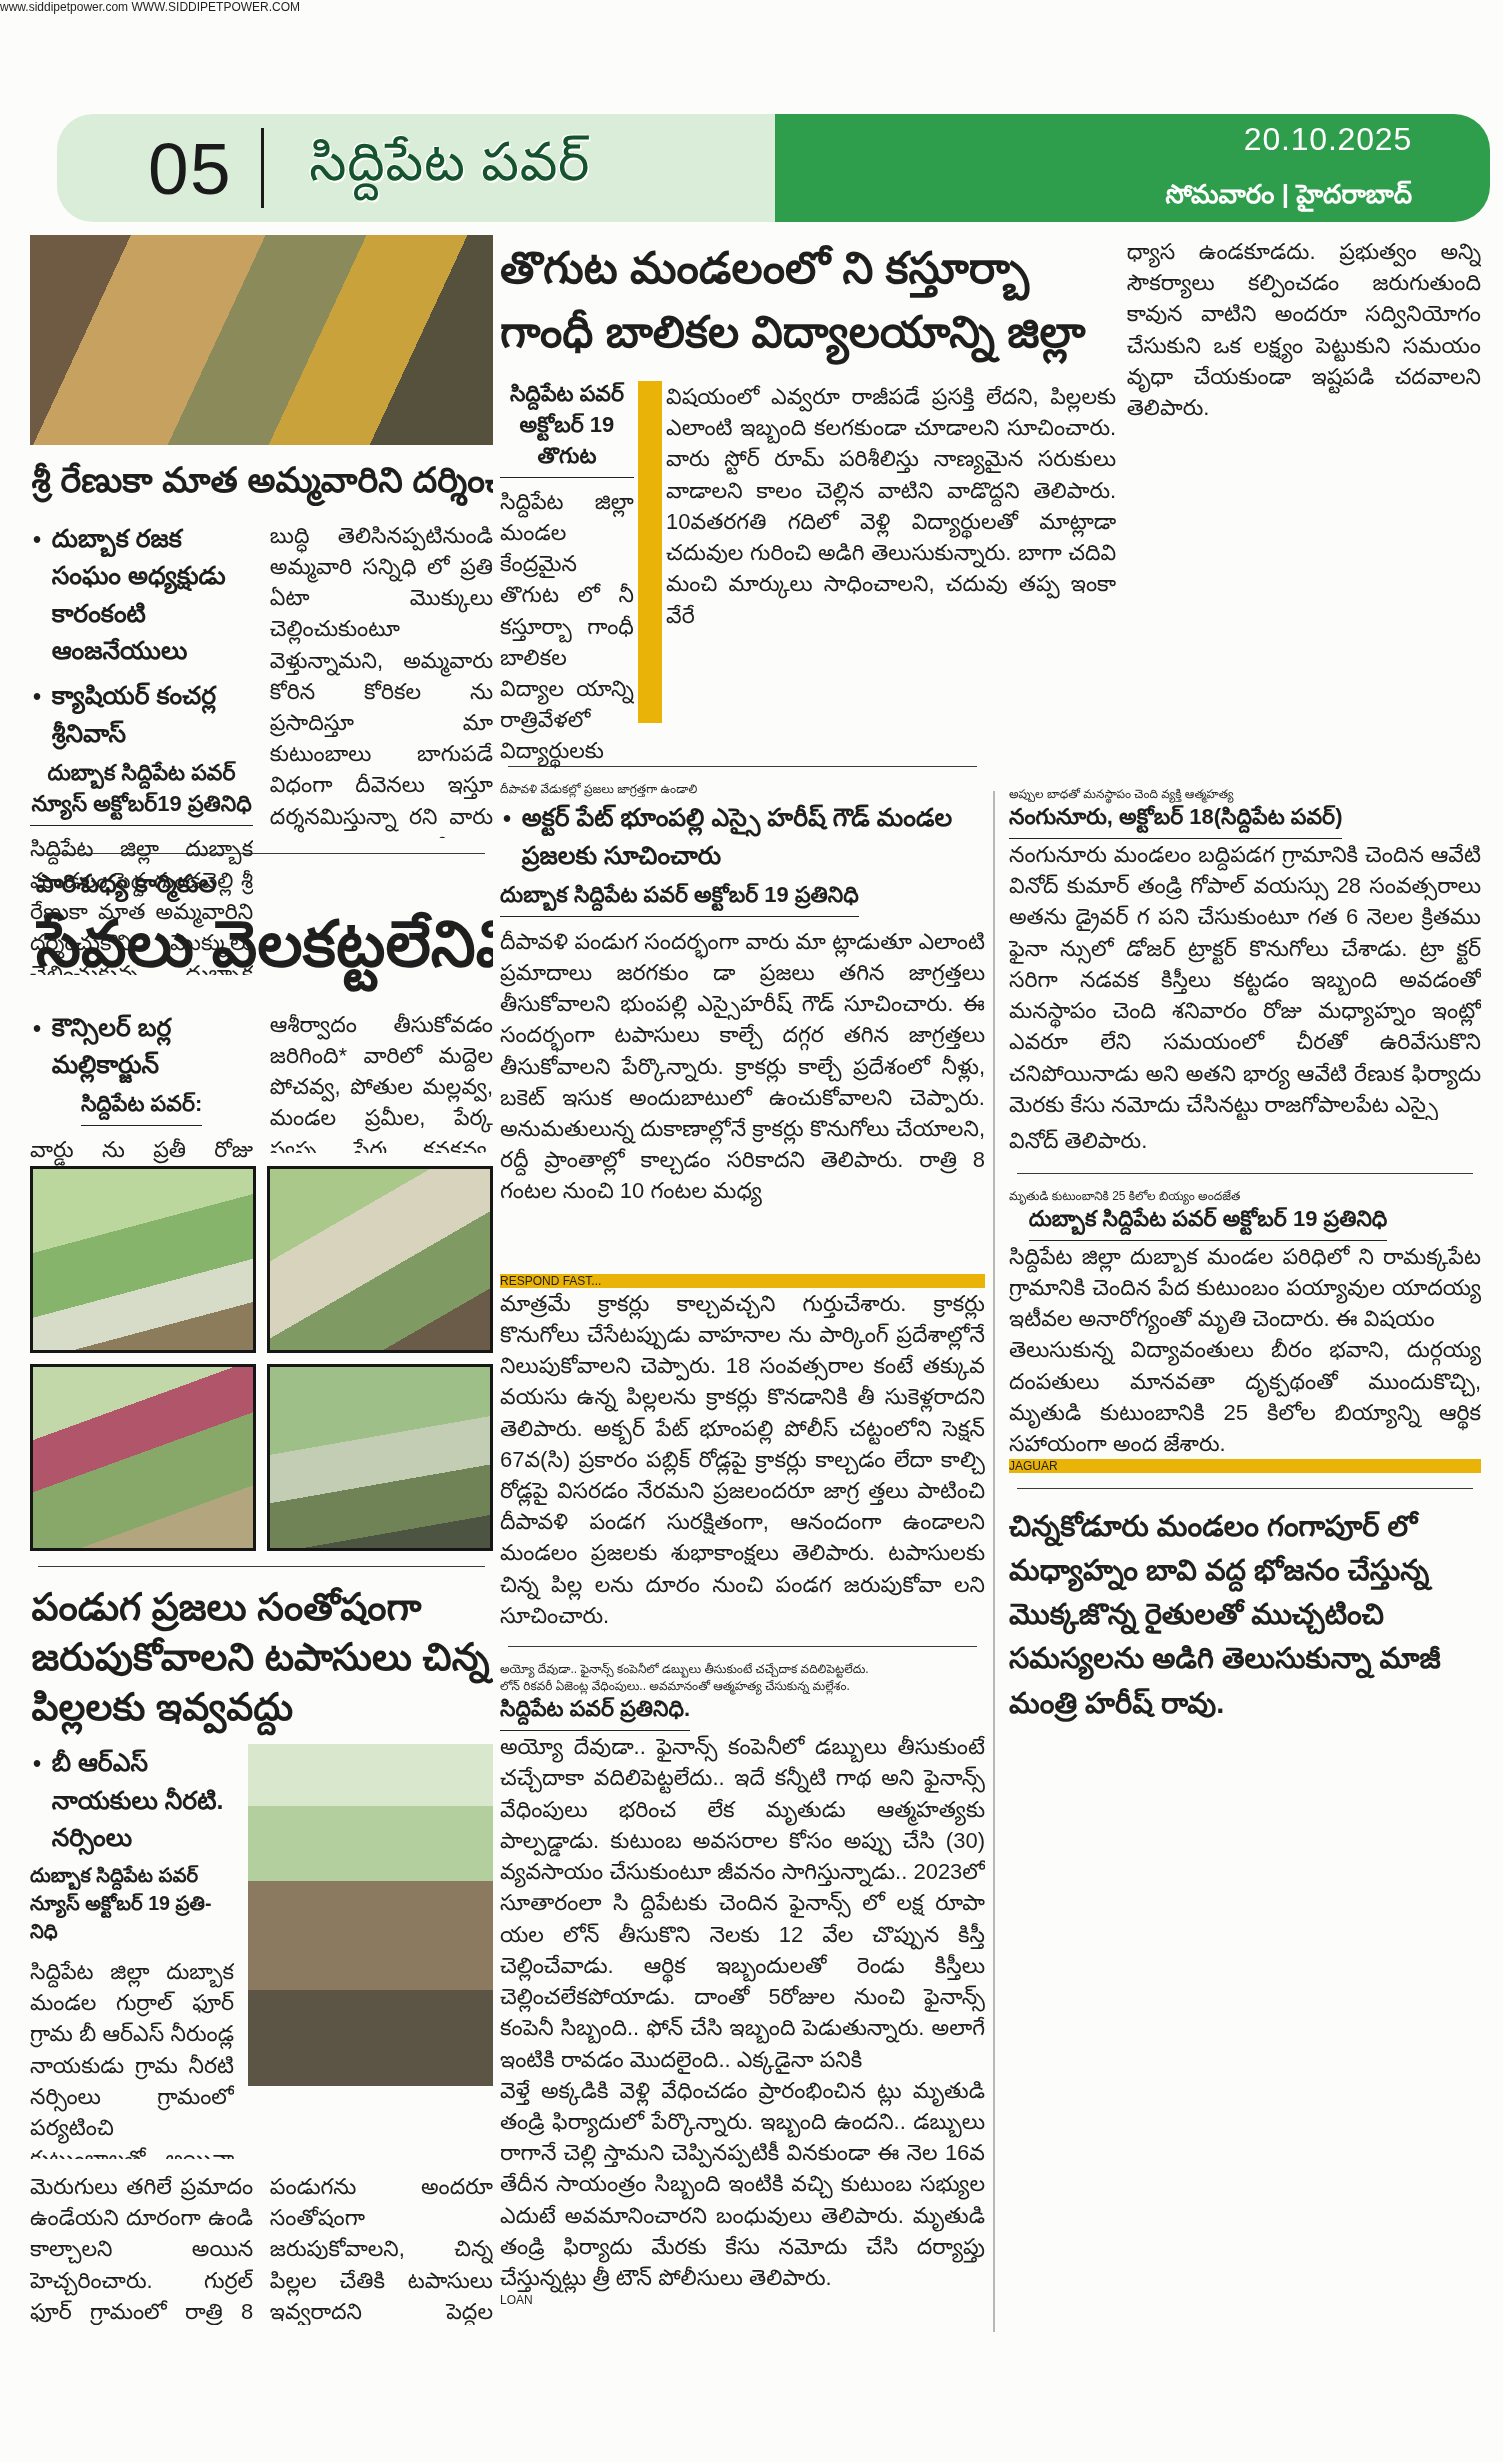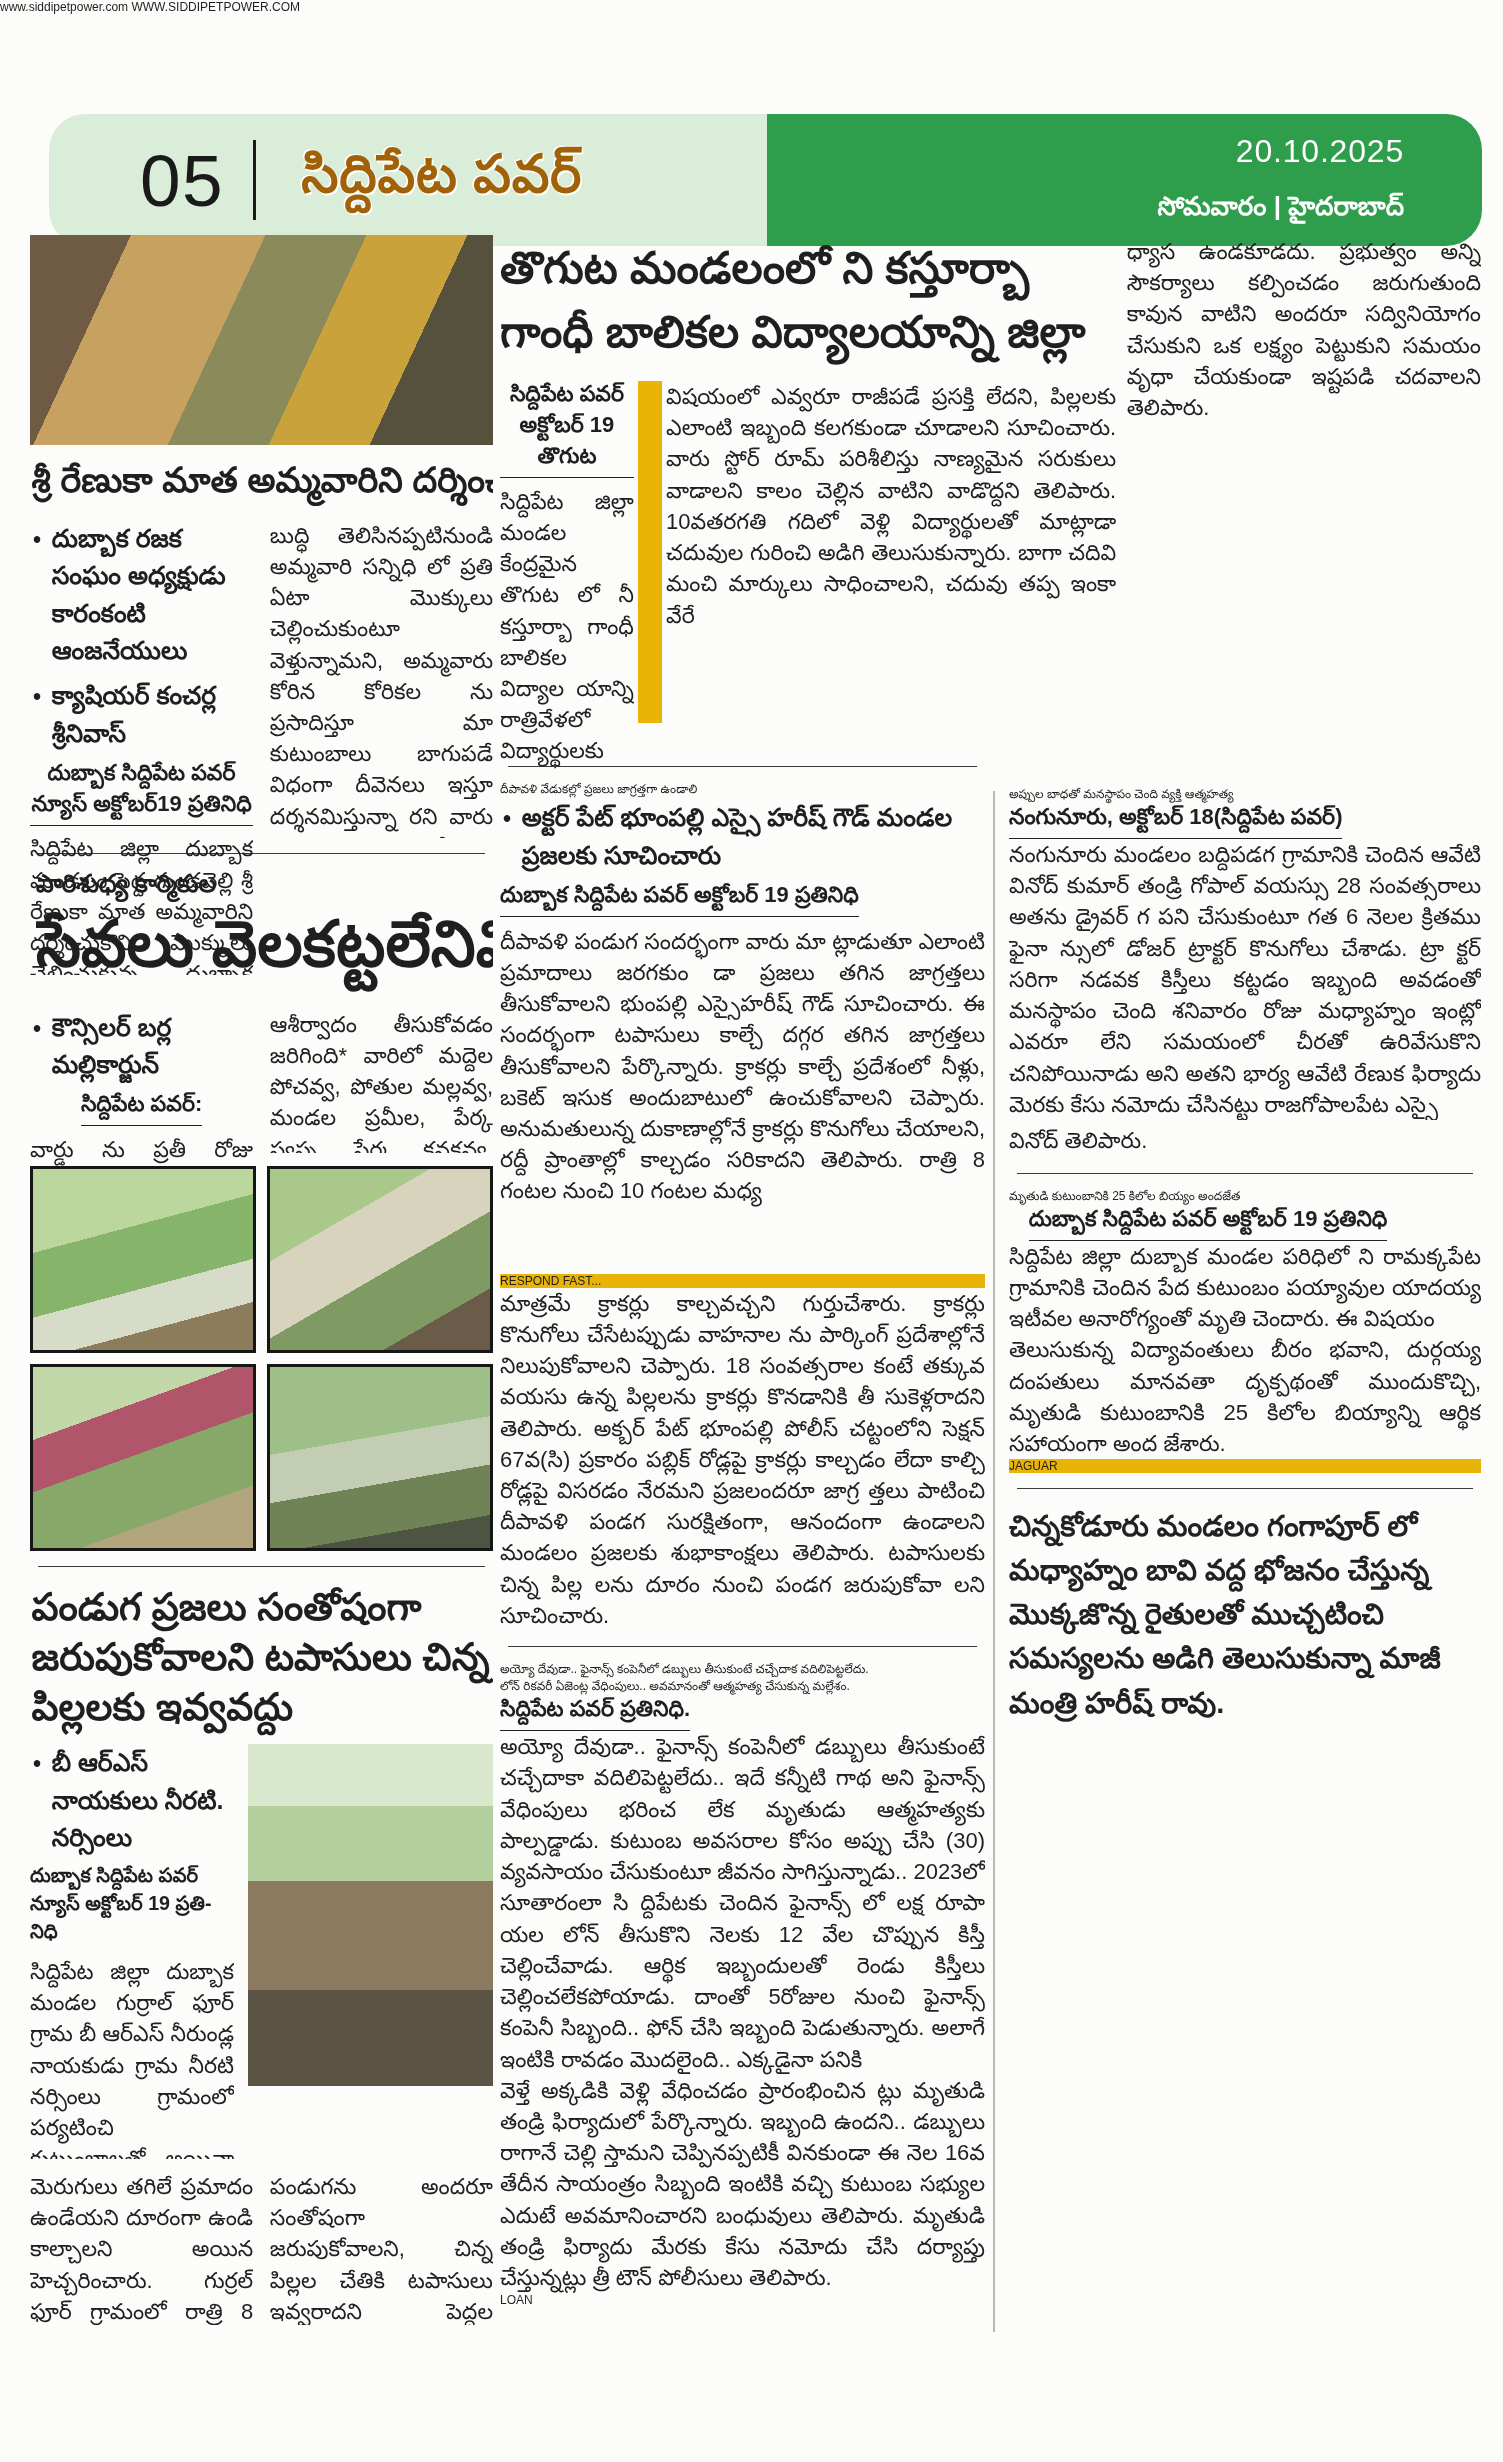--- a/index.html
+++ b/index.html
@@ -1,23 +1,23 @@
 <!DOCTYPE html>
 <html style="font-size:12px"><head>
 <meta charset="utf-8">
 <style>
   html,body{margin:0;padding:0;background:#e8e8e8;}
   .page{position:relative;width:1503px;height:2462px;background:#fcfcfa;overflow:hidden;
         font-family:"Liberation Sans","DejaVu Sans",sans-serif;color:#1f1f1f;}
   
-  .hdr{position:absolute;left:49px;top:114px;width:1433px;height:132px;display:flex;}
+  .hdr{position:absolute;left:57px;top:114px;width:1433px;height:108px;display:flex;}
   .hdr-left{width:718px;background:#d9edd9;border-radius:36px 0 0 36px;display:flex;align-items:center;}
   .pagenum{font-size:73px;font-weight:300;color:#1a1a1a;margin-left:91px;letter-spacing:1.5px;}
   .hdr-vline{width:3px;height:80px;background:#1a1a1a;margin:0 45px 0 29px;}
-  .masthead{font-size:53px;font-weight:bold;color:#a16207;letter-spacing:0.8px;
+  .masthead{font-size:53px;font-weight:normal;color:#14532d;letter-spacing:0.8px;
             text-shadow:1.5px 1.5px 0 #ffffff,-1.5px -1.5px 0 #ffffff;}
   .hdr-right{flex:1;background:#2f9e4c;border-radius:0 36px 36px 0;display:flex;flex-direction:column;
              justify-content:center;align-items:flex-end;padding-right:78px;box-sizing:border-box;color:#fff;}
   .hdr-date{font-size:32px;letter-spacing:0.8px;}
   .hdr-day{font-size:26px;font-weight:bold;margin-top:21px;}
   
   .hrule{border:none;border-top:1.5px solid #3a3a3a;margin:15px 7.6px;}
   .body-txt{font-size:22px;line-height:1.42;text-align:justify;overflow:hidden;}
   .byline{font-weight:bold;font-size:22px;}
   .byline .ul{display:inline-block;border-bottom:1.5px solid #222;padding-bottom:3px;}

